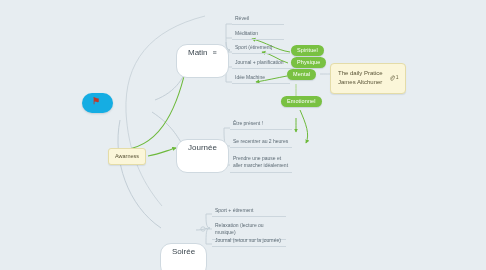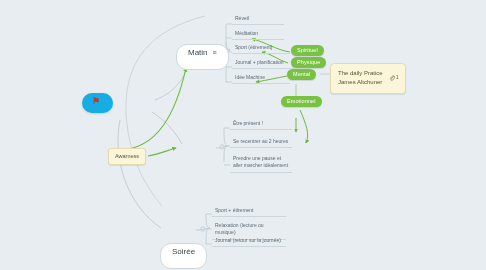--- a/index.html
+++ b/index.html
@@ -48,21 +48,21 @@
     font-weight: bold;
     line-height: 1;
     transform: translateY(-1px);
   }
 
   
   .branch {
     background: #ffffff;
     border: 1px solid #cfd9e0;
     border-radius: 11px;
-    padding: 3px 11px 12px;
+    padding: 3px 11px 20px;
     font-size: 8px;
     color: #3d4850;
     display: flex;
     align-items: center;
     gap: 5px;
   }
   .branch .glyph {
     font-size: 7px;
     color: #4a555e;
     line-height: 1;
@@ -223,20 +223,23 @@
       <span>James Altchuner</span>
     </span>
     <span class="attach">
       <svg width="6" height="6" viewBox="0 0 12 12">
         <path d="M9.2 3.2 L4.4 8 a1.7 1.7 0 0 0 2.4 2.4 L10.6 6.6 a2.8 2.8 0 0 0 -4 -4 L2.6 6.6" fill="none" stroke="#6b6545" stroke-width="1.3" stroke-linecap="round"></path>
       </svg>
       <span>1</span>
     </span>
   </div>
 
+  <div class="node branch" style="left:176px; top:139px;">
+    <span>Journée</span>
+  </div>
 
   <div class="node leaf" style="left:230px; top:120px; width:62px;">Être présent !</div>
   <div class="node leaf" style="left:230px; top:138px; width:62px;">Se recentrer au 2 heures</div>
   <div class="node leaf two-line" style="left:230px; top:155px; width:62px;">Prendre une pause et aller marcher idéalement</div>
 
   <div class="node branch" style="left:160px; top:222px;margin-top:21px;">
     <span>Soirée</span>
   </div>
 
   <div class="node leaf" style="left:212px; top:207px; width:74px;">Sport + étirement</div>

